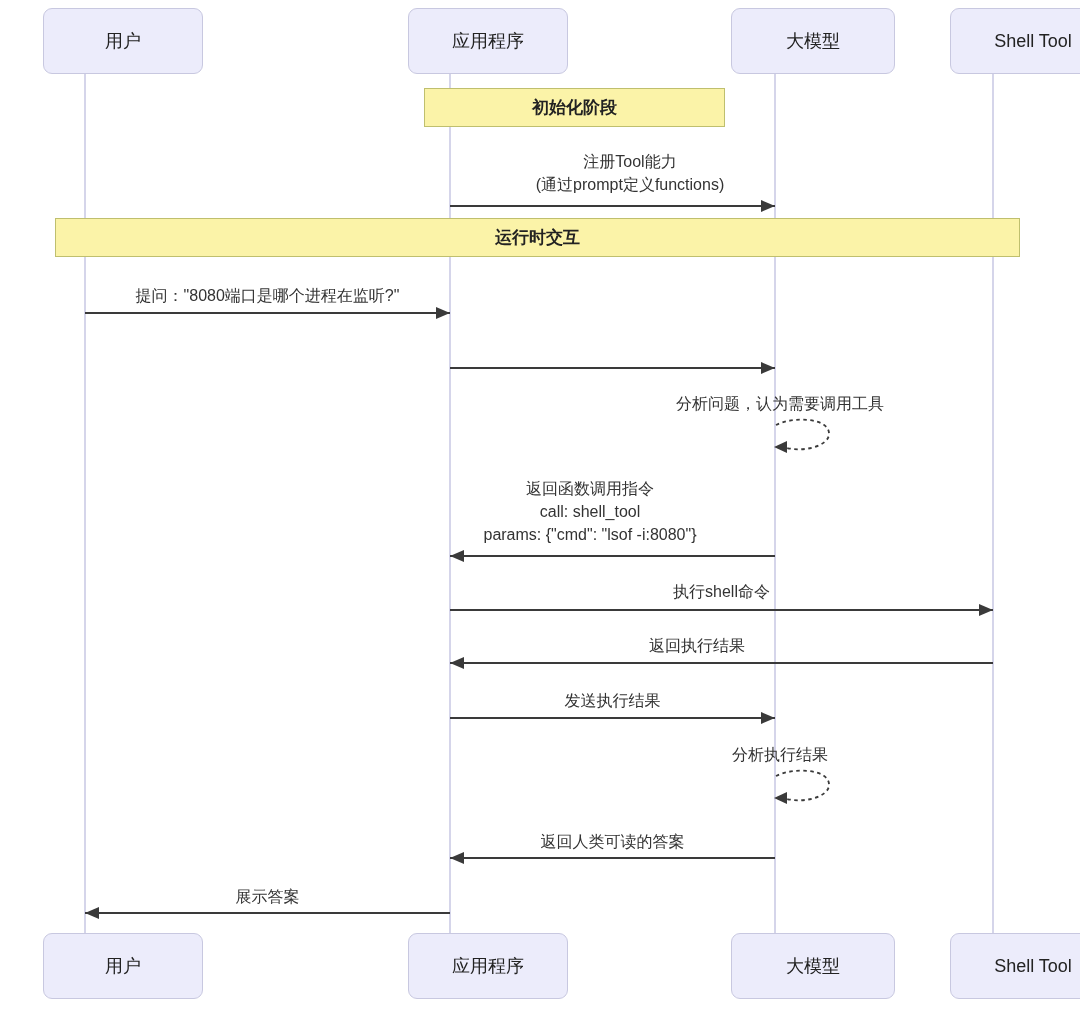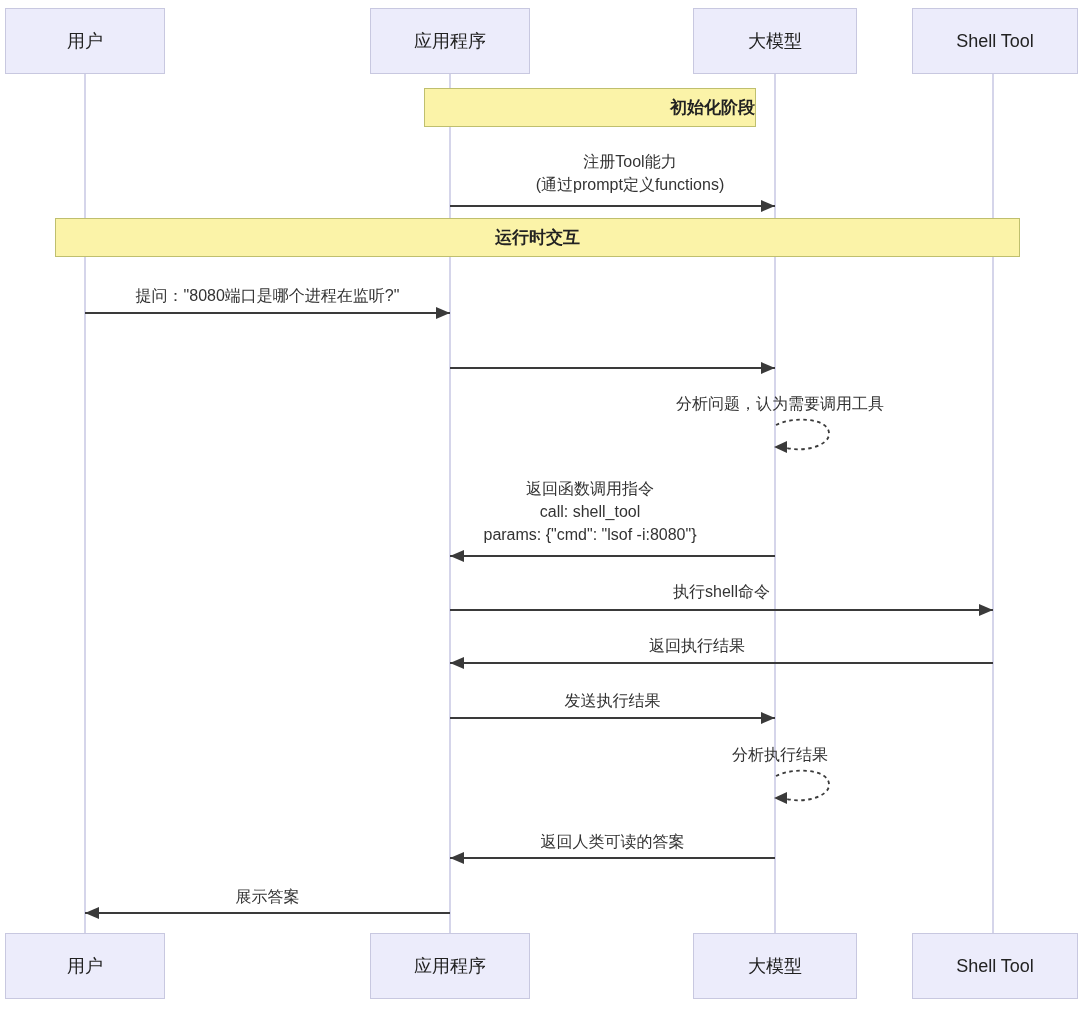--- a/index.html
+++ b/index.html
@@ -24,24 +24,25 @@
   .lifeline{
     position:absolute;
     width:2px;top:74px;height:859px;
     background:var(--lifeline);
   }
   .actor{
     position:absolute;
     height:66px;
     background:var(--actor-fill);
     border:1px solid var(--actor-border);
-    border-radius:0;
+    border-radius:9px;
     display:flex;align-items:center;justify-content:center;
     font-size:18px;color:#222;
     box-sizing:border-box;
+    margin-left:38px;
   }
   .banner{
     position:absolute;
     height:39px;
     background:var(--banner-fill);
     border:1px solid var(--banner-border);
     display:flex;align-items:center;justify-content:center;
     font-size:17px;font-weight:700;color:#222;
     box-sizing:border-box;
   }
@@ -94,21 +95,21 @@
   <div class="actor" style="left:370px;top:933px;width:160px;">
       <span>应用程序</span>
     </div>
   <div class="actor" style="left:693px;top:933px;width:164px;">
       <span>大模型</span>
     </div>
   <div class="actor" style="left:912px;top:933px;width:166px;">
       <span>Shell Tool</span>
     </div>
 
-  <div class="banner" style="left:424px;top:88px;width:332px;justify-content:flex-end;">
+  <div class="banner" style="left:424px;top:88px;width:301px;">
       <span>初始化阶段</span>
     </div>
   <div class="banner" style="left:55px;top:218px;width:965px;">
       <span>运行时交互</span>
     </div>
 
   <div class="msg" style="left:450px;top:150px;width:360px;">
     <div>注册Tool能力</div>
     <div>(通过prompt定义functions)</div>
   </div>

